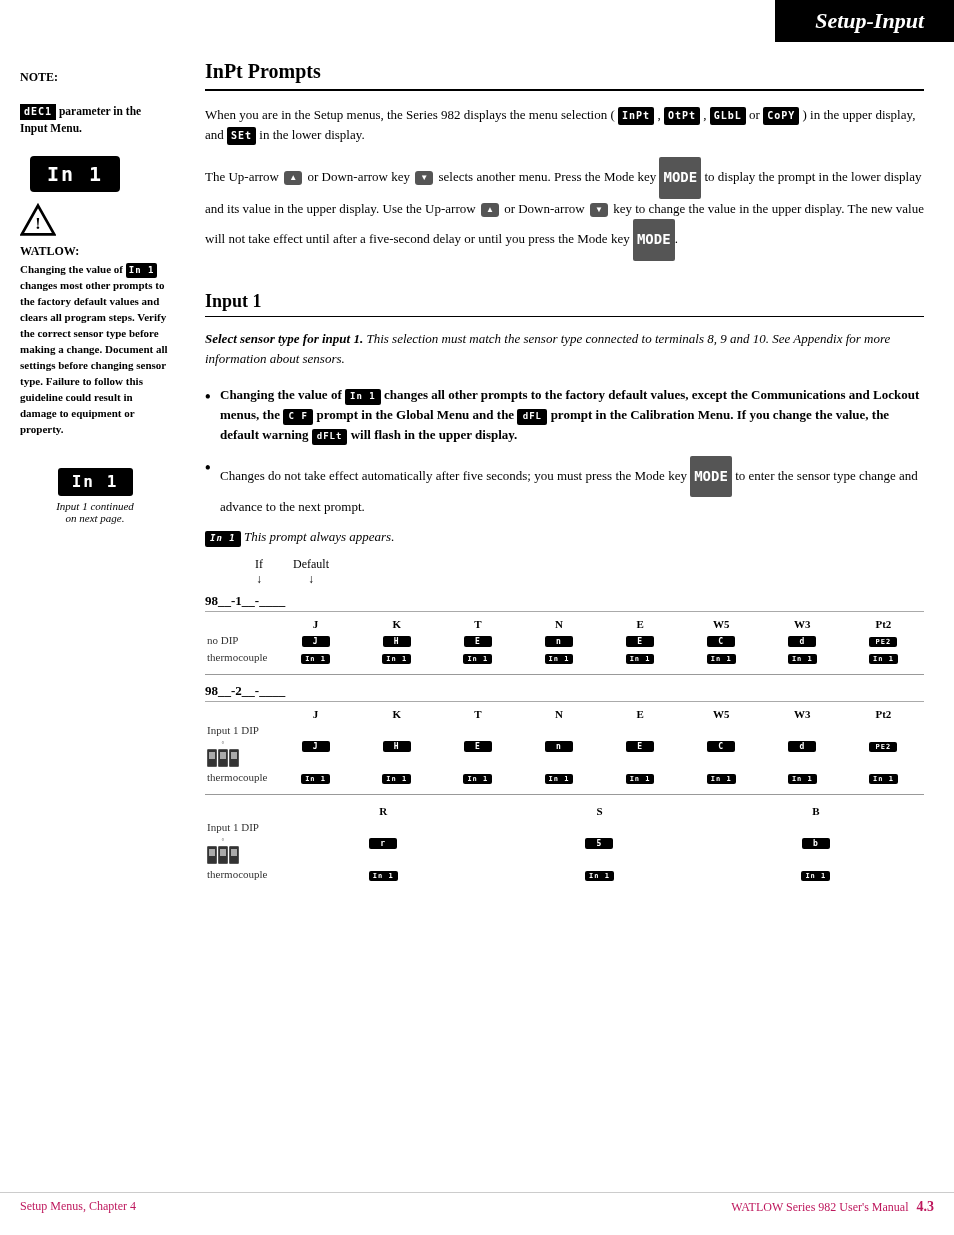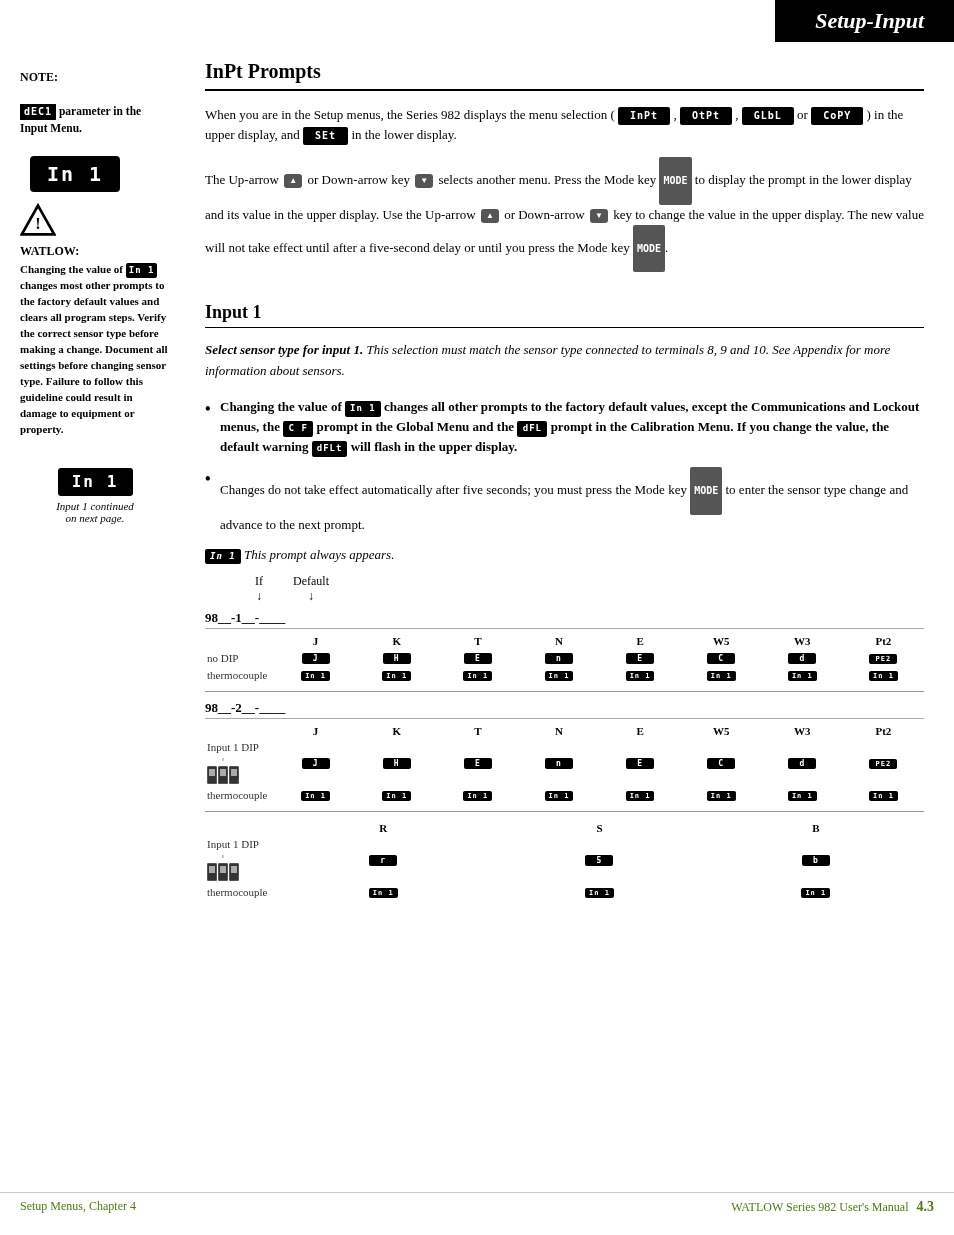--- a/index.html
+++ b/index.html
@@ -167,21 +167,21 @@
       margin-bottom: 12px;
     }
 
     .menu-badge {
       display: inline-block;
       background: #000;
       color: #fff;
       font-family: monospace;
       font-size: 10px;
       font-weight: bold;
-      padding: 1px 12px;
+      padding: 1px 4px;
       border-radius: 2px;
       letter-spacing: 1px;
       vertical-align: middle;
     }
 
     .up-arrow {
       display: inline-block;
       width: 18px;
       height: 14px;
       background: #555;
@@ -217,23 +217,23 @@
       top: 50%;
       left: 50%;
       transform: translate(-50%, -50%);
     }
 
     .mode-badge {
       display: inline-block;
       background: #555;
       color: #fff;
       font-family: monospace;
-      font-size: 10px;
-      font-weight: bold;
-      padding: 16px 4px;
+      font-size: 14px;
+      font-weight: bold;
+      padding: 10px 4px;
       border-radius: 2px;
       vertical-align: middle;
     }
 
     
     .input1-section {
       margin-top: 30px;
     }
 
     .input1-title {
@@ -345,21 +345,21 @@
     
     .page-footer {
       position: absolute;
       bottom: 20px;
       left: 0;
       right: 0;
       display: flex;
       justify-content: space-between;
       padding: 0 20px;
       font-size: 12px;
-      color: #4d7c0f;
+      color: #be185d;
       border-top: 1px solid #ccc;
       padding-top: 6px;
     }
 
     .footer-right {
       display: flex;
       gap: 8px;
       align-items: center;
     }
 

